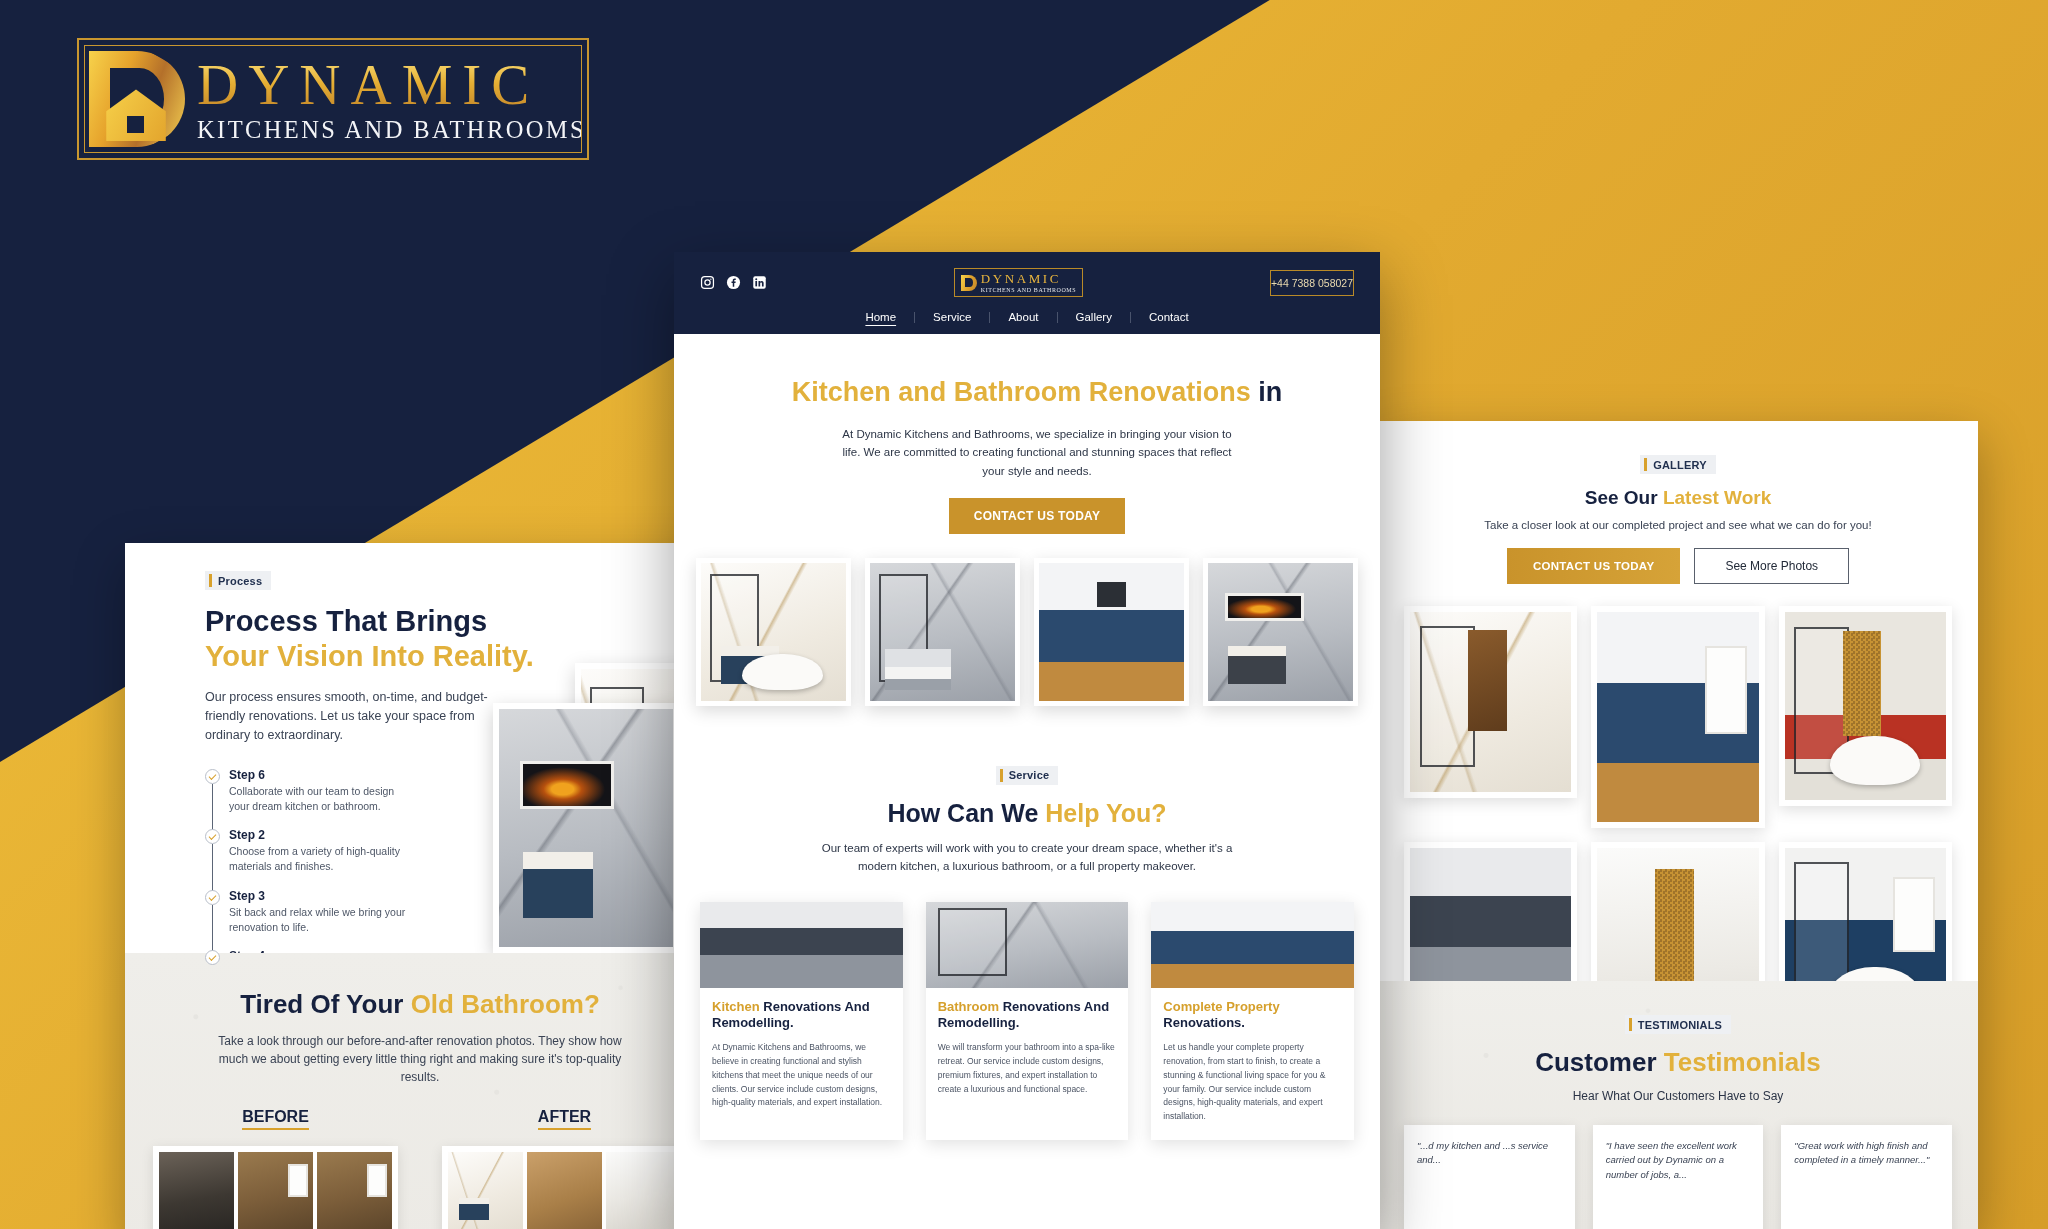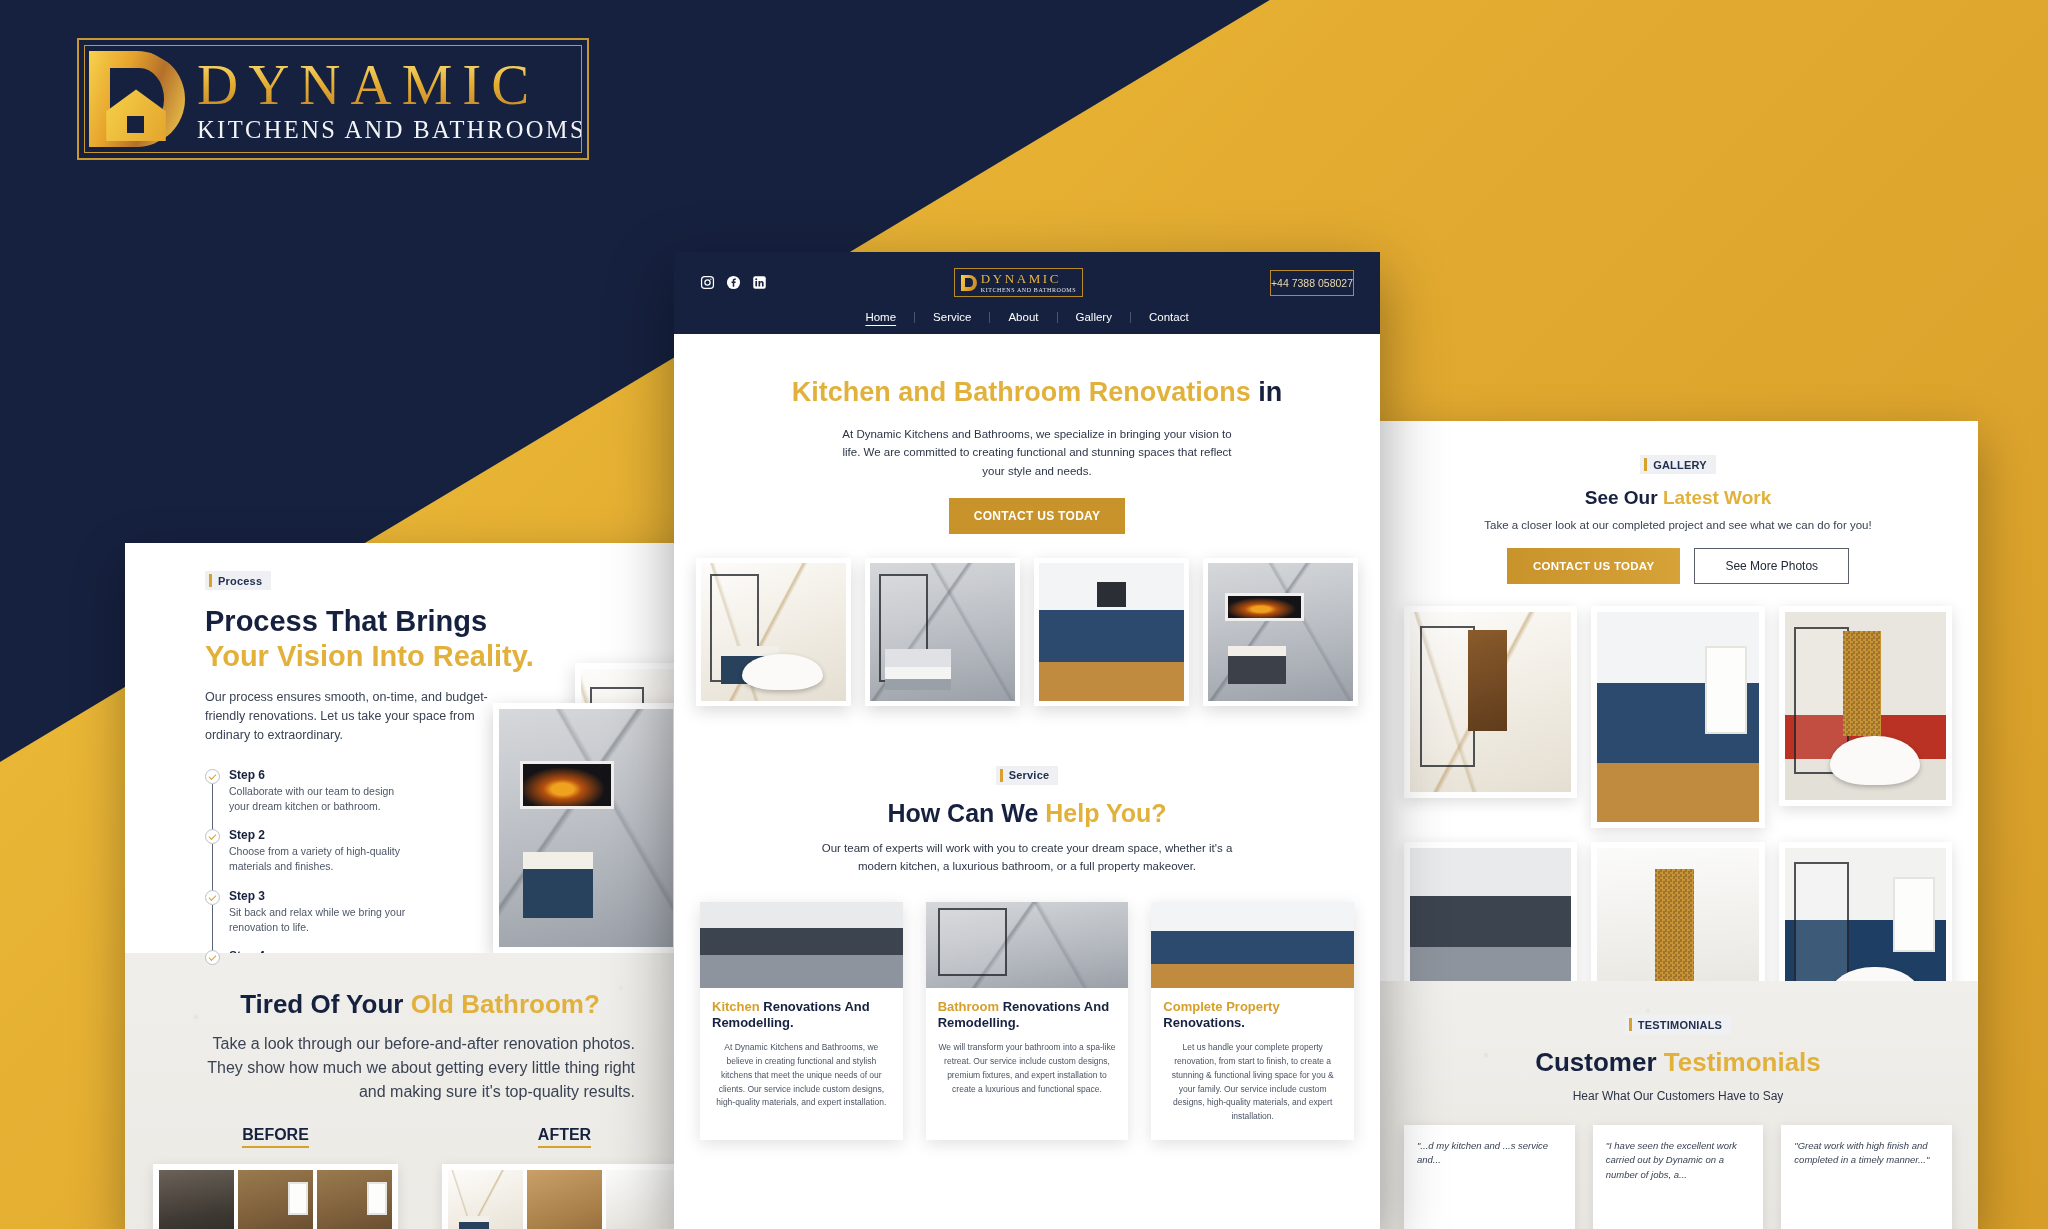--- a/index.html
+++ b/index.html
@@ -163,21 +163,21 @@
     content:""; position:absolute; inset:0;
     background-image:
       radial-gradient(circle at 12% 22%, rgba(0,0,0,.035) 0 2px, transparent 3px),
       radial-gradient(circle at 63% 48%, rgba(0,0,0,.03) 0 2px, transparent 3px),
       radial-gradient(circle at 84% 12%, rgba(0,0,0,.03) 0 1.5px, transparent 3px),
       radial-gradient(circle at 33% 78%, rgba(0,0,0,.025) 0 2px, transparent 3px);
     pointer-events:none;
   }
   .ba-h { font-size: 26px; font-weight: 700; text-align: center; position: relative; }
   .ba-p {
-    font-size: 16px; color: #3a4354; text-align: right;
+    font-size: 12px; color: #3a4354; text-align: center;
     margin: 12px auto 0; width: 430px; line-height: 1.5; position: relative;
   }
   .ba-cols {
     display: flex; gap: 44px; justify-content: center; margin-top: 22px; position: relative;
   }
   .ba-col { width: 245px; }
   .ba-label {
     text-align: center; font-size: 16px; font-weight: 700; color: #16213f;
     border-bottom: 2.5px solid #d8a12c; display: inline-block; padding-bottom: 2px;
   }
@@ -318,21 +318,21 @@
   .svc-p { font-size: 11.5px; color: #2d3647; margin: 12px auto 0; width: 430px; line-height: 1.55; }
   .svc-cards {
     display: grid; grid-template-columns: repeat(3, 1fr); gap: 23px;
     padding: 26px 26px 0 26px;
   }
   .svc-card { background: #fff; box-shadow: 0 4px 16px rgba(0,0,0,.12); text-align: left; }
   .svc-thumb { height: 86px; }
   .svc-card-body { padding: 11px 12px 16px 12px; }
   .svc-title { font-size: 13px; font-weight: 700; line-height: 1.3; color: #16213f; }
   .svc-title .g { color: #d6a02c; }
-  .svc-desc { font-size: 8.5px; color: #4b5464; line-height: 1.62; margin-top: 9px; text-align: center; }
+  .svc-desc { font-size: 8.5px; color: #4b5464; line-height: 1.62; margin-top: 9px; }
 
   
   .ph { width: 100%; height: 100%; position: relative; overflow: hidden; display:block; }
   .ph-marble-white { background:
       linear-gradient(118deg, transparent 46%, rgba(183,150,90,.55) 47%, transparent 49%),
       linear-gradient(72deg, transparent 28%, rgba(170,140,85,.35) 29%, transparent 31%),
       linear-gradient(160deg,#fdfcfa,#efeae0 60%,#e4ded2); }
   .ph-marble-grey { background:
       linear-gradient(125deg, transparent 40%, rgba(90,95,105,.45) 41%, transparent 43%),
       linear-gradient(60deg, transparent 62%, rgba(110,115,125,.35) 63%, transparent 65%),

